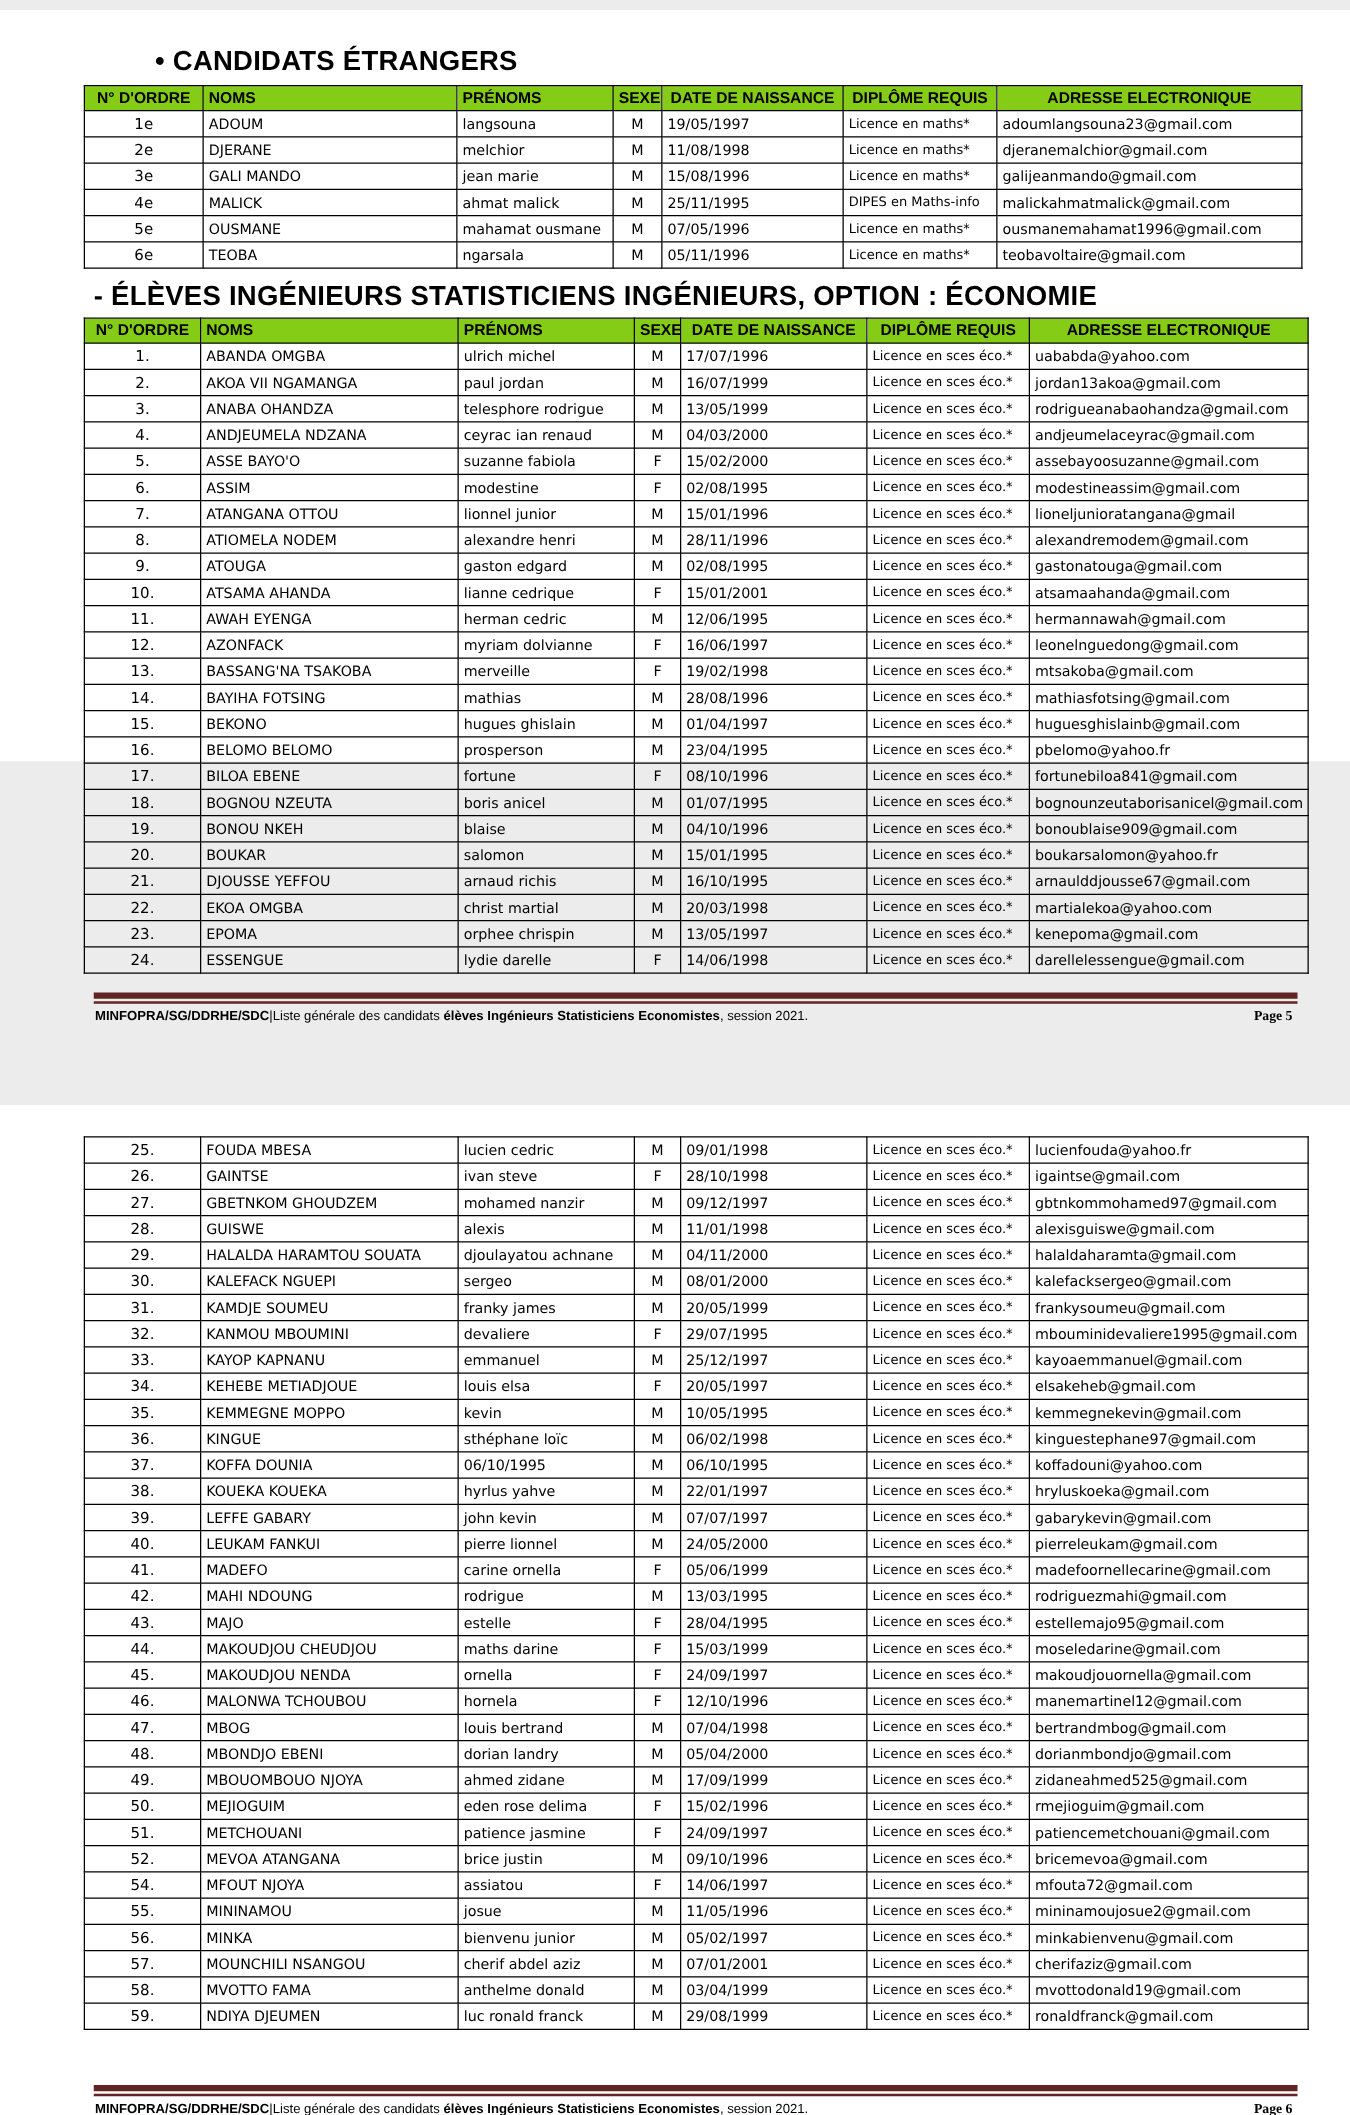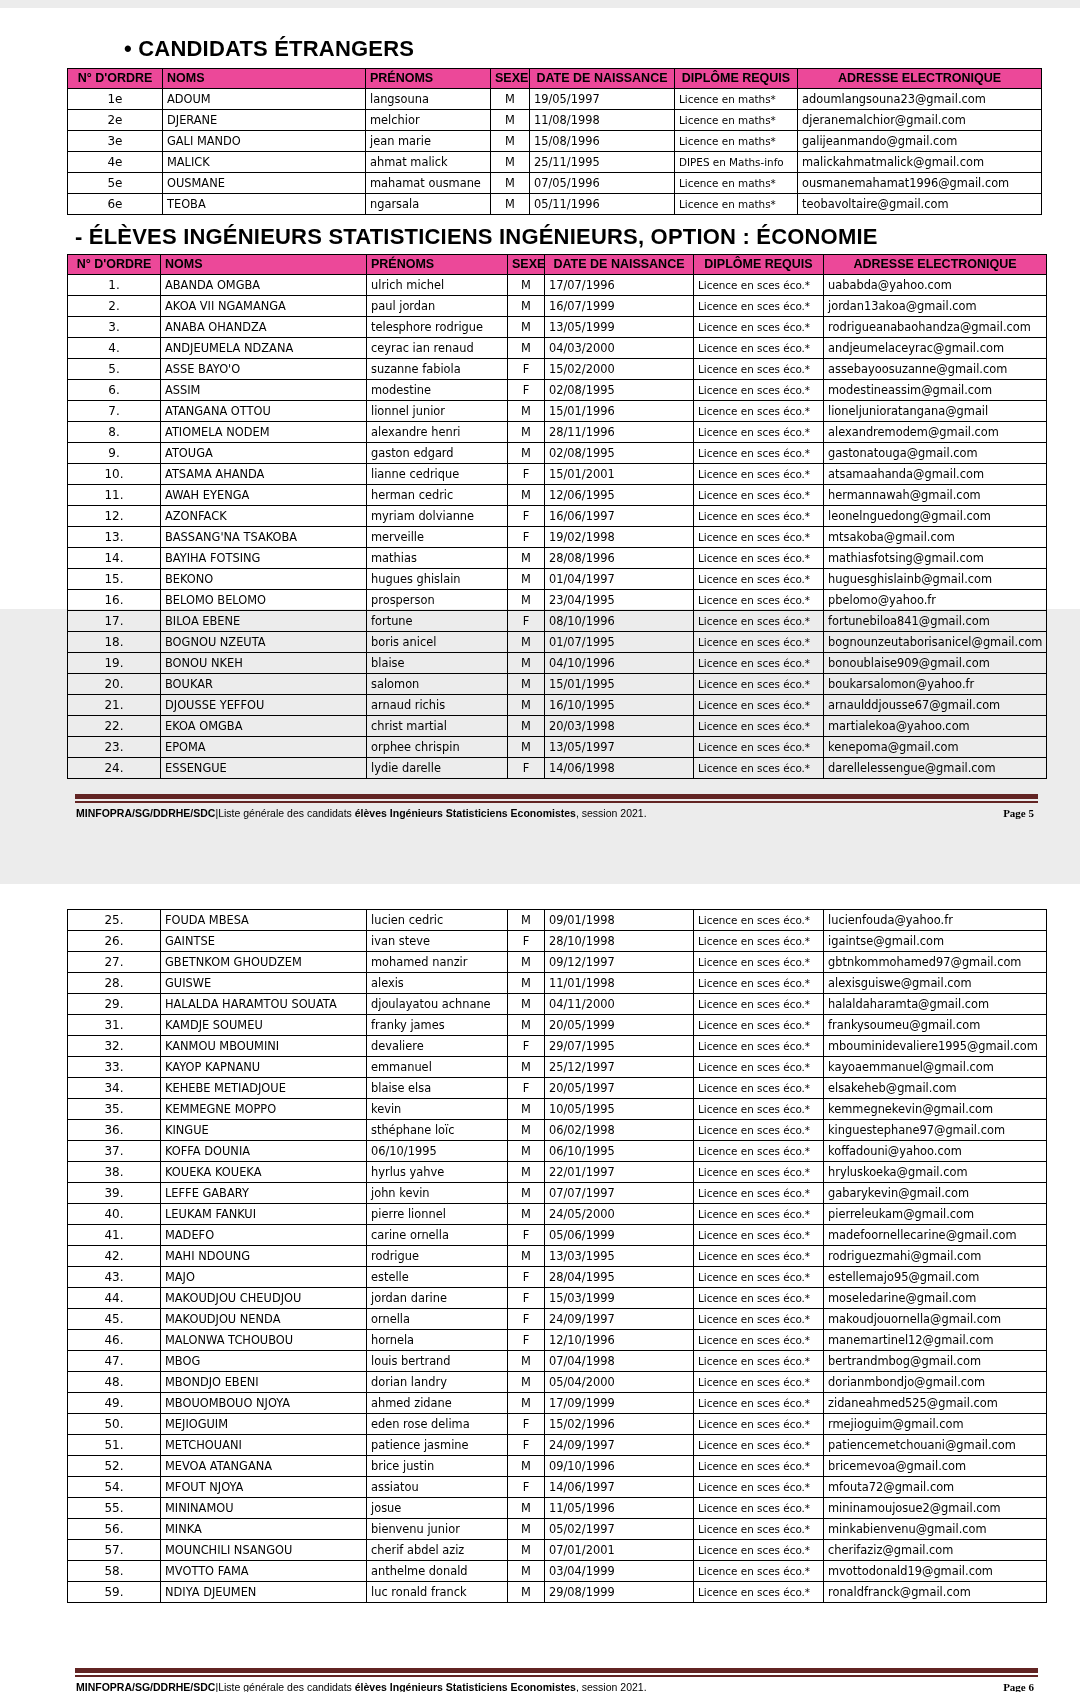--- a/index.html
+++ b/index.html
@@ -20,21 +20,21 @@
   }
   table.grid {
     position: absolute; border-collapse: collapse; table-layout: fixed;
     font-family: "DejaVu Sans", sans-serif; font-size: 11.4px;
   }
   table.grid td, table.grid th {
     border: 1px solid #000; padding: 0 4px; height: 20px; line-height: 20px;
     white-space: nowrap; overflow: hidden;
   }
   table.grid th {
-    background: #ec4899; font-family: "Liberation Sans", sans-serif;
+    background: #84cc16; font-family: "Liberation Sans", sans-serif;
     font-weight: bold; font-size: 12.5px; height: 19px; line-height: 19px;
   }
   table.grid th.l { text-align: left; }
   table.grid td.c { text-align: center; }
   table.grid td.dip { font-size: 10.4px; }
   table.grid td.num { font-size: 12px; }
   .footer-bar {
     position: absolute; left: 75px; width: 963px; height: 5px; background: #622423;
   }
   .footer-line {
@@ -438,20 +438,29 @@
         <tr>
           <td class="c num">29.</td>
           <td>HALALDA HARAMTOU SOUATA</td>
           <td>djoulayatou achnane</td>
           <td class="c">M</td>
           <td>04/11/2000</td>
           <td class="dip">Licence en sces éco.*</td>
           <td>halaldaharamta@gmail.com</td>
         </tr>
         <tr>
+          <td class="c num">30.</td>
+          <td>KALEFACK NGUEPI</td>
+          <td>sergeo</td>
+          <td class="c">M</td>
+          <td>08/01/2000</td>
+          <td class="dip">Licence en sces éco.*</td>
+          <td>kalefacksergeo@gmail.com</td>
+        </tr>
+        <tr>
           <td class="c num">31.</td>
           <td>KAMDJE SOUMEU</td>
           <td>franky james</td>
           <td class="c">M</td>
           <td>20/05/1999</td>
           <td class="dip">Licence en sces éco.*</td>
           <td>frankysoumeu@gmail.com</td>
         </tr>
         <tr>
           <td class="c num">32.</td>
@@ -467,21 +476,21 @@
           <td>KAYOP KAPNANU</td>
           <td>emmanuel</td>
           <td class="c">M</td>
           <td>25/12/1997</td>
           <td class="dip">Licence en sces éco.*</td>
           <td>kayoaemmanuel@gmail.com</td>
         </tr>
         <tr>
           <td class="c num">34.</td>
           <td>KEHEBE METIADJOUE</td>
-          <td>blaise elsa</td>
+          <td>louis elsa</td>
           <td class="c">F</td>
           <td>20/05/1997</td>
           <td class="dip">Licence en sces éco.*</td>
           <td>elsakeheb@gmail.com</td>
         </tr>
         <tr>
           <td class="c num">35.</td>
           <td>KEMMEGNE MOPPO</td>
           <td>kevin</td>
           <td class="c">M</td>
@@ -557,21 +566,21 @@
           <td>MAJO</td>
           <td>estelle</td>
           <td class="c">F</td>
           <td>28/04/1995</td>
           <td class="dip">Licence en sces éco.*</td>
           <td>estellemajo95@gmail.com</td>
         </tr>
         <tr>
           <td class="c num">44.</td>
           <td>MAKOUDJOU CHEUDJOU</td>
-          <td>jordan darine</td>
+          <td>maths darine</td>
           <td class="c">F</td>
           <td>15/03/1999</td>
           <td class="dip">Licence en sces éco.*</td>
           <td>moseledarine@gmail.com</td>
         </tr>
         <tr>
           <td class="c num">45.</td>
           <td>MAKOUDJOU NENDA</td>
           <td>ornella</td>
           <td class="c">F</td>

